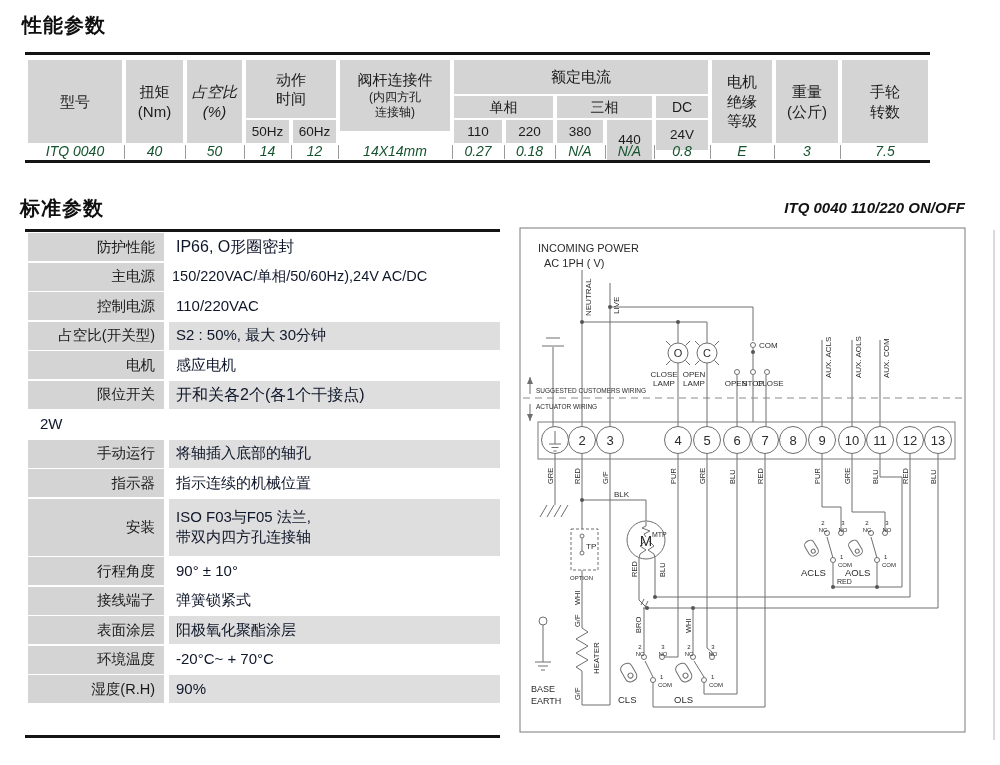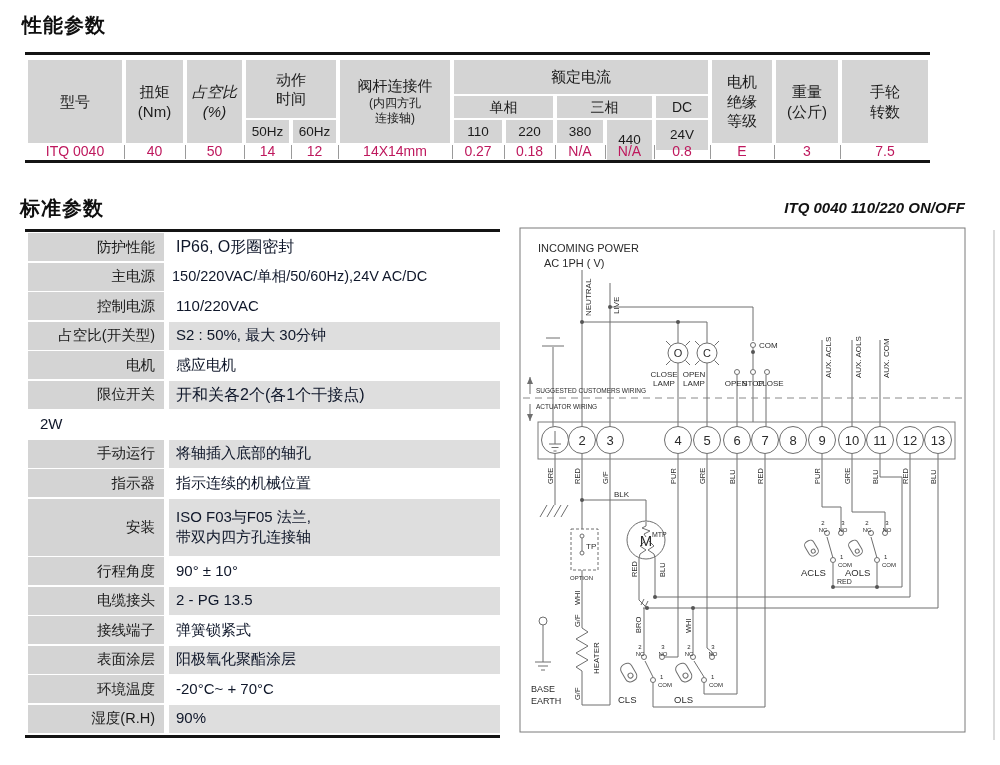--- a/index.html
+++ b/index.html
@@ -3,21 +3,21 @@
 <meta charset="utf-8">
 <style>
   html,body{margin:0;padding:0;background:#fff;}
   .page{position:relative;width:1000px;height:765px;background:#fff;overflow:hidden;
         font-family:"Liberation Sans",sans-serif;color:#111;}
   .h1{position:absolute;font-size:20px;font-weight:bold;color:#0f0f0f;letter-spacing:1px;}
   .hline{position:absolute;background:#141414;}
   .cell{position:absolute;background:#d4d4d4;display:flex;flex-direction:column;align-items:center;
         justify-content:center;text-align:center;color:#1c1c1c;font-size:15px;line-height:1.3;}
   .cell .sub{font-size:12px;}
-  .dval{position:absolute;text-align:center;font-size:14px;color:#be185d;height:18px;line-height:18px;}
+  .dval{position:absolute;text-align:center;font-size:14px;color:#14532d;height:18px;line-height:18px;font-style:italic;}
   .vsep{position:absolute;width:1px;height:14px;background:#9a9a9a;}
   .stdtbl{position:absolute;left:28px;top:233px;width:472px;}
   .srow{display:flex;margin-bottom:1.5px;}
   .slabel{width:136px;background:#d4d4d4;text-align:right;padding-right:9px;box-sizing:border-box;
           font-size:14.5px;font-weight:normal;color:#1a1a1a;display:flex;flex-direction:column;
           justify-content:center;align-items:flex-end;}
   .sval{flex:1;margin-left:5px;padding-left:7px;font-size:15px;color:#0f172a;display:flex;
         flex-direction:column;justify-content:center;line-height:1.35;}
   .sval.shade{background:#dedede;}
   .r28{height:28px;} .r57{height:57px;}
@@ -59,21 +59,21 @@
     <div class="cell" style="left:246px;top:60px;width:90px;height:58px;">
         <span>动作</span>
         <span>时间</span>
       </div>
     <div class="cell" style="left:246px;top:120px;width:43px;height:23px;font-size:13.5px;">
         <span>50Hz</span>
       </div>
     <div class="cell" style="left:293px;top:120px;width:43px;height:23px;font-size:13.5px;">
         <span>60Hz</span>
       </div>
-    <div class="cell" style="left:340px;top:60px;width:110px;height:83px;">
+    <div class="cell" style="left:340px;top:60px;width:110px;height:71px;">
       <span>阀杆连接件</span>
       <span class="sub">(内四方孔</span>
       <span class="sub">连接轴)</span>
     </div>
     <div class="cell" style="left:454px;top:60px;width:254px;height:34px;">
         <span>额定电流</span>
       </div>
     <div class="cell" style="left:454px;top:96px;width:99px;height:22px;font-size:14px;">
         <span>单相</span>
       </div>
@@ -185,24 +185,20 @@
     <div class="srow r57">
         <div class="slabel">安装</div>
         <div class="sval shade">
           <div>ISO F03与F05 法兰,</div>
           <div>带双内四方孔连接轴</div>
         </div>
       </div>
     <div class="srow r28">
         <div class="slabel">行程角度</div>
         <div class="sval">90° ± 10°</div>
-      </div>
-    <div class="srow r28">
-        <div class="slabel">电缆接头</div>
-        <div class="sval shade">2 - PG 13.5</div>
       </div>
     <div class="srow r28">
         <div class="slabel">接线端子</div>
         <div class="sval">弹簧锁紧式</div>
       </div>
     <div class="srow r28">
         <div class="slabel">表面涂层</div>
         <div class="sval shade">阳极氧化聚酯涂层</div>
       </div>
     <div class="srow r28">

